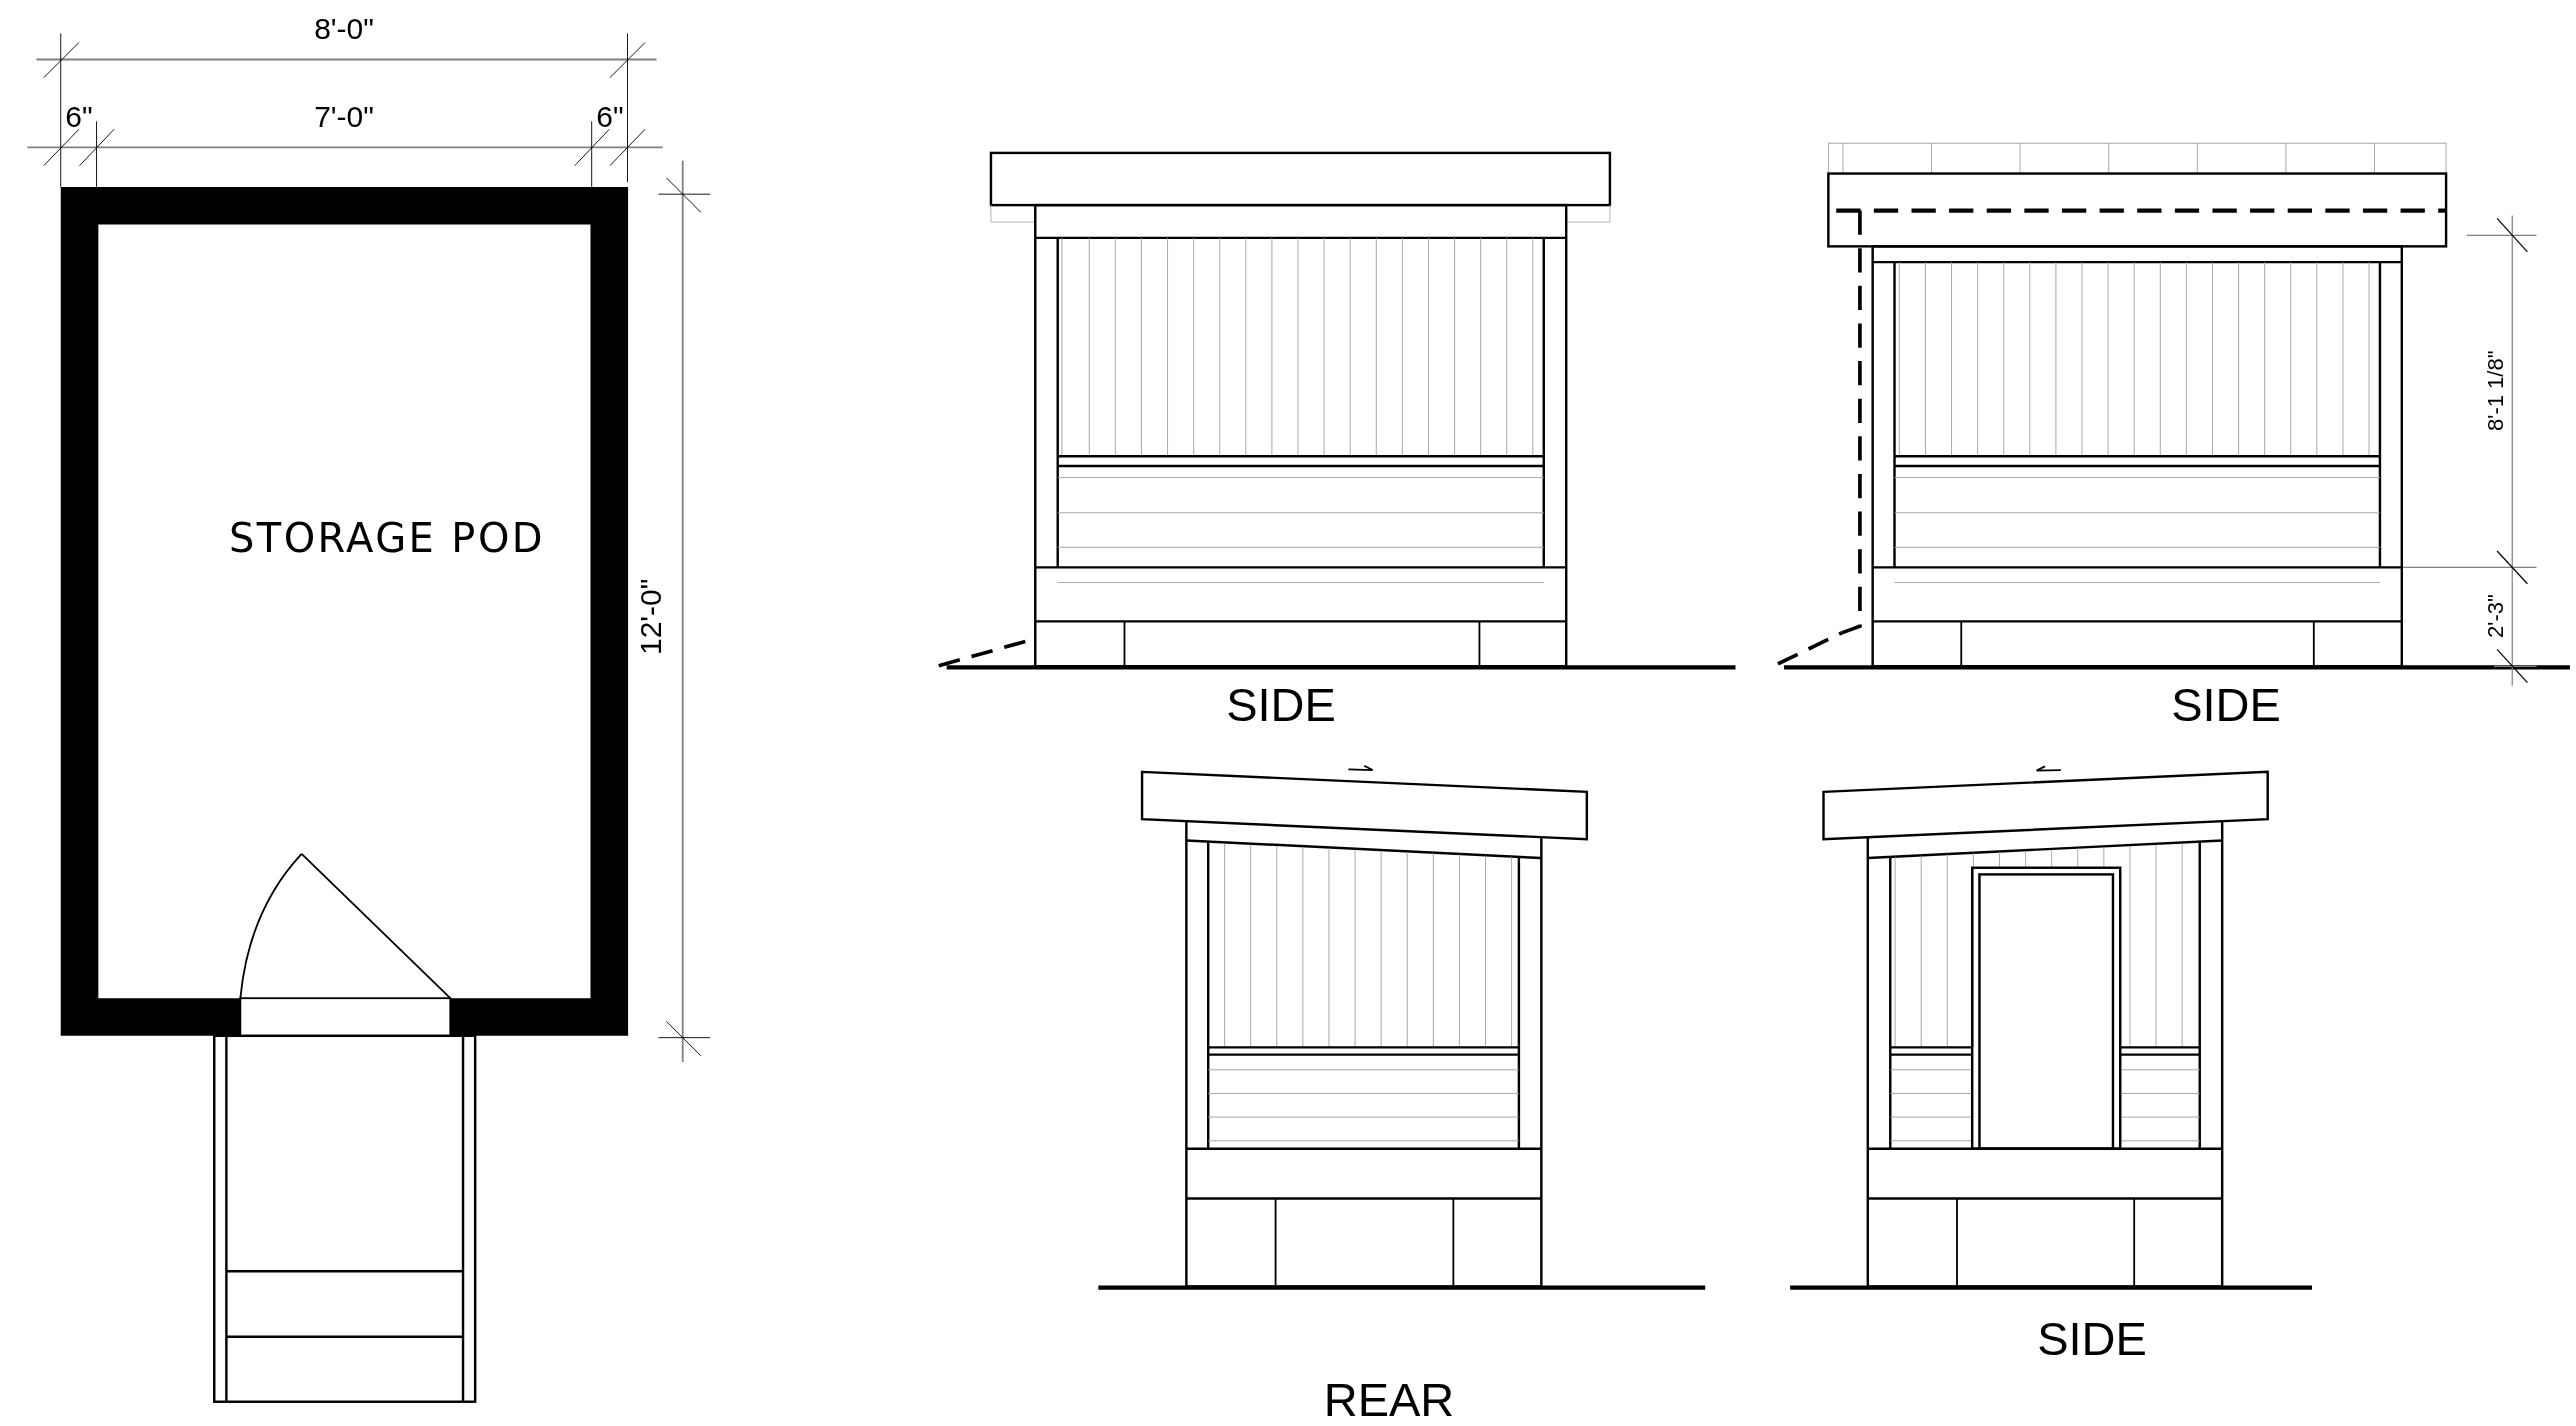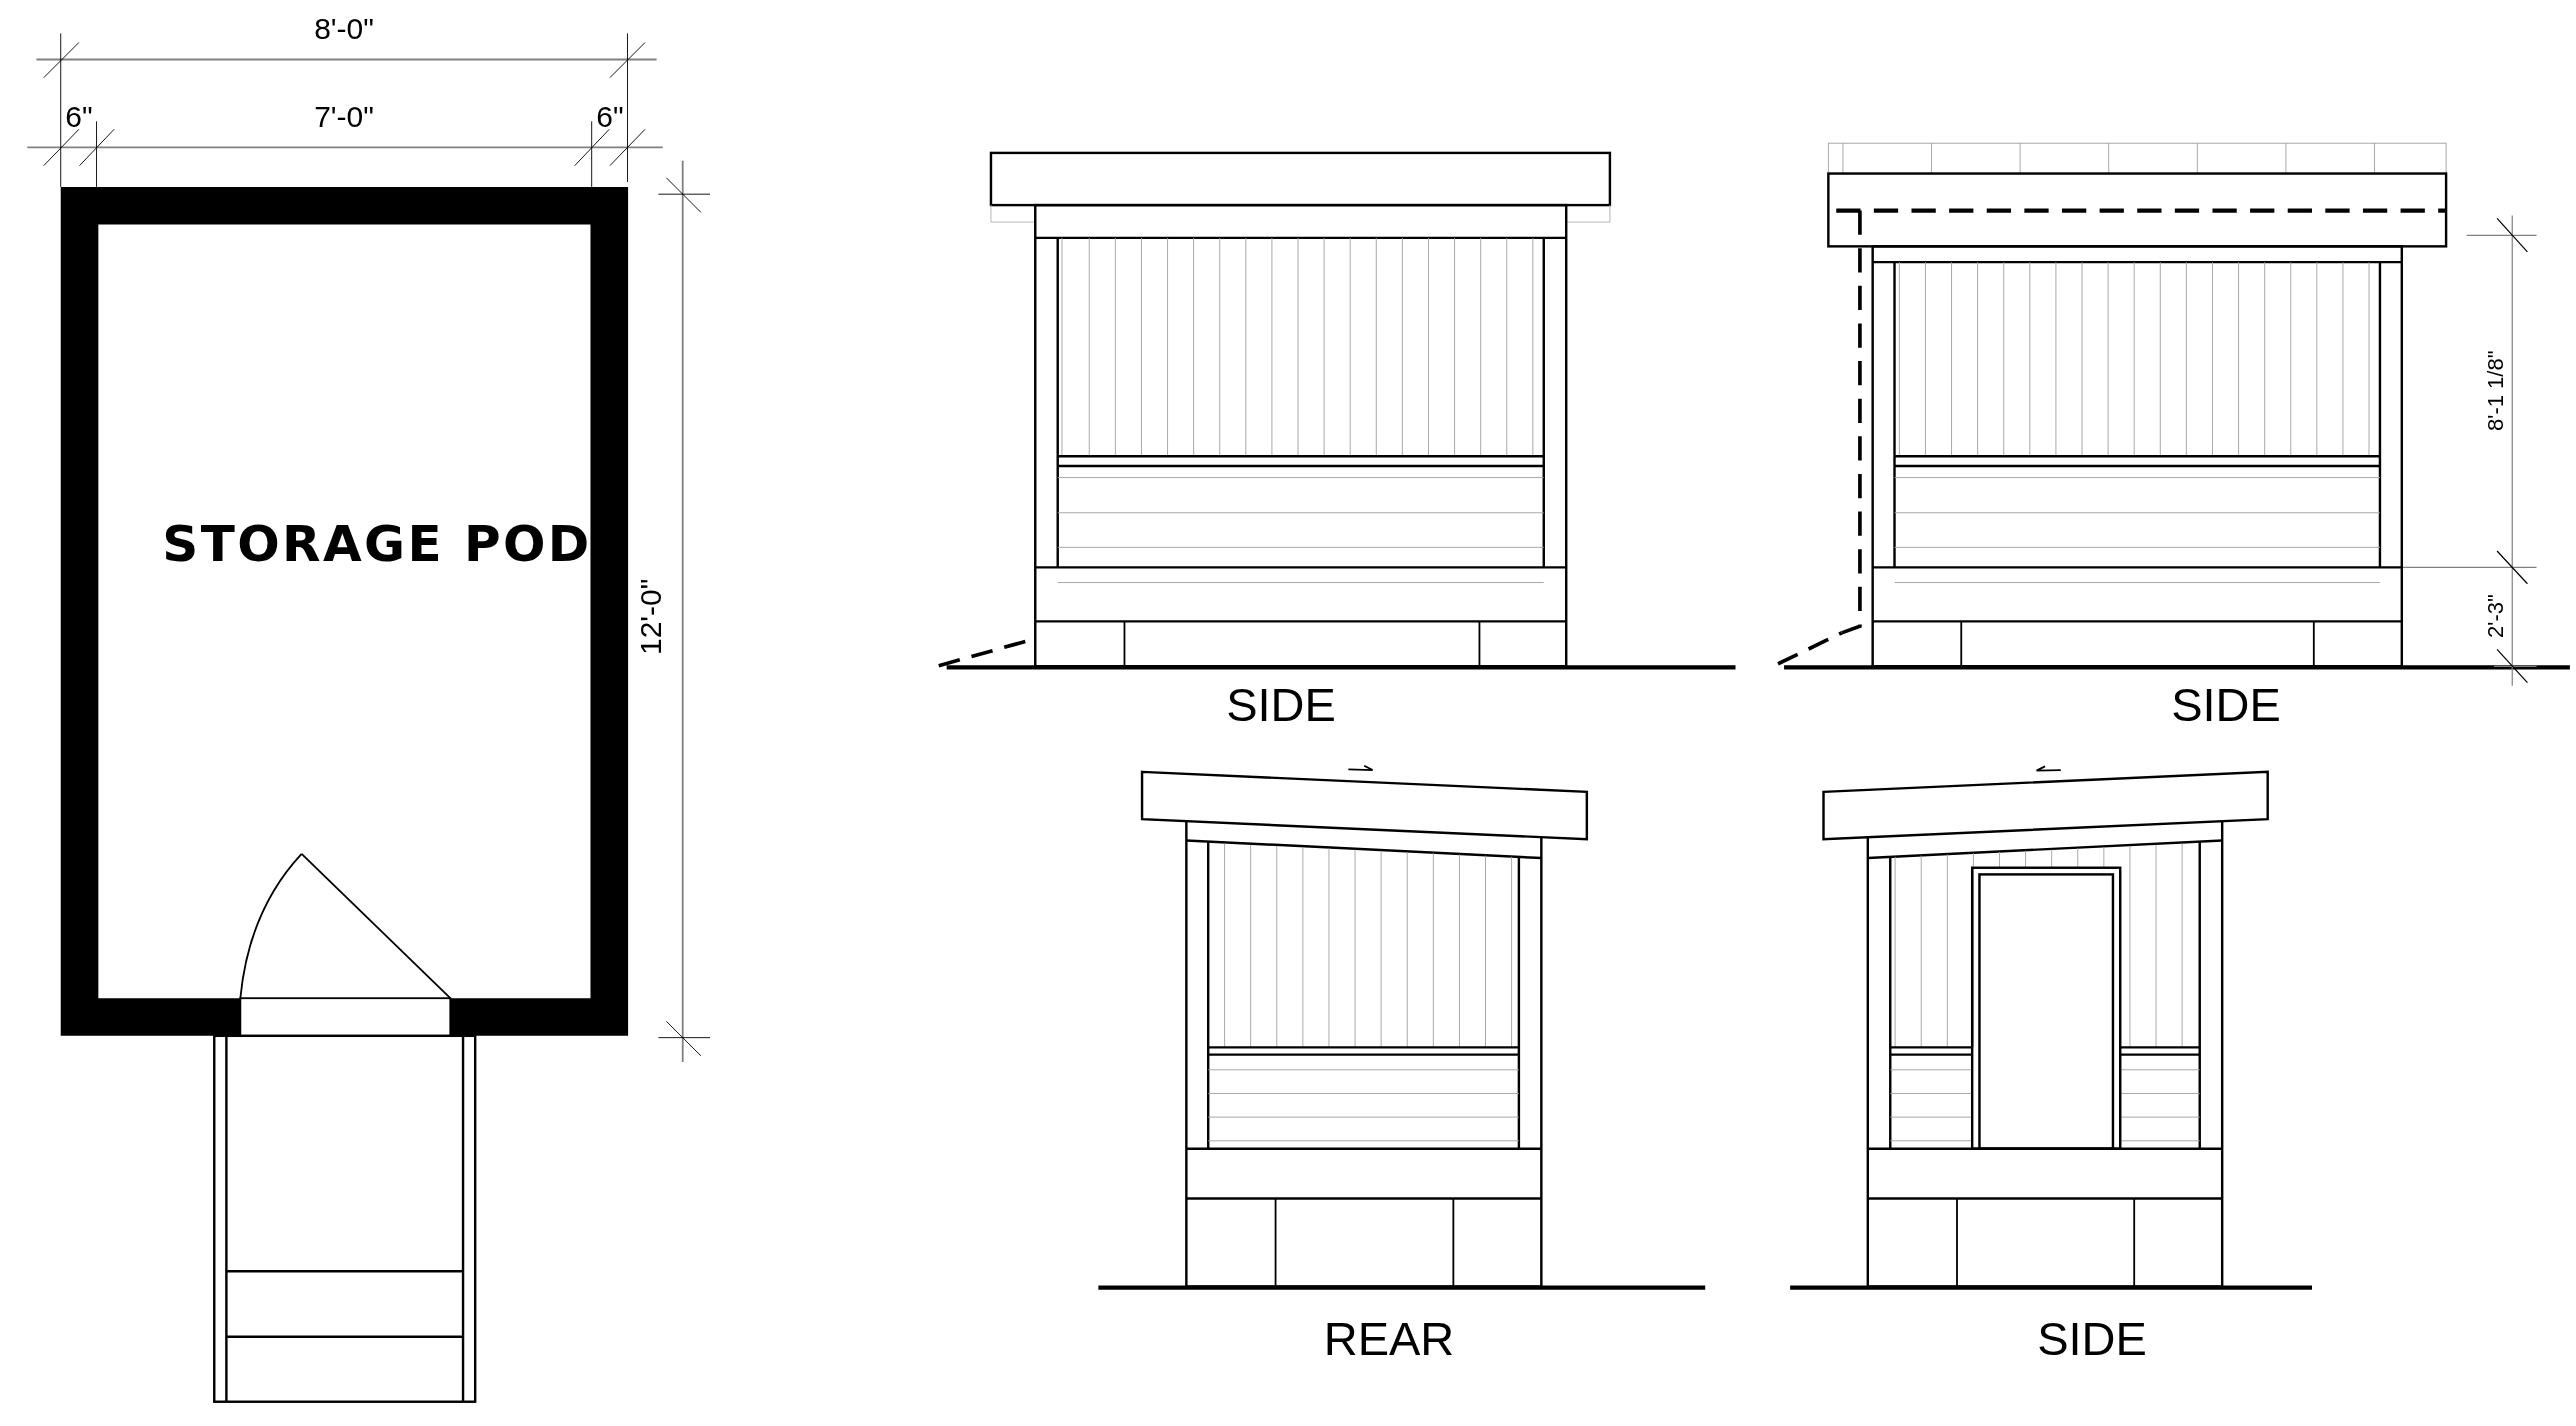--- a/index.html
+++ b/index.html
@@ -2,21 +2,21 @@
 <html style="font-size:9.7px"><head>
 <meta charset="utf-8">
 <style>
   html,body{margin:0;padding:0;background:#ffffff;}
   body{width:2576px;height:1426px;position:relative;overflow:hidden;font-family:"Liberation Sans",sans-serif;}
   svg{position:absolute;left:0;top:0;}
   .lbl{position:absolute;font-family:"Liberation Sans",sans-serif;color:#000;white-space:nowrap;}
   .view-title{font-size:47px;transform:translateX(-50%);margin-left:41px;}
   .dim{font-size:30px;transform:translateX(-50%);}
   .dim-small{font-size:22px;}
-  .room{font-family:"DejaVu Sans",sans-serif;font-size:50px;font-weight:700;letter-spacing:2.4px;transform:translateX(-50%);}
+  .room{font-family:"DejaVu Sans",sans-serif;font-size:40px;font-weight:400;letter-spacing:2.4px;transform:translateX(-50%);margin-left:10px;}
   .rot{transform-origin:left top;}
 </style>
 </head>
 <body>
 
 <svg width="2576" height="1426" viewBox="0 0 4245 2350" xmlns="http://www.w3.org/2000/svg">
 
   <g>
 
     <g stroke="#808080" stroke-width="3" fill="none">
@@ -259,18 +259,18 @@
 
 <div class="lbl dim" style="left:344px;top:12px;">8'-0"</div>
 <div class="lbl dim" style="left:344px;top:100px;">7'-0"</div>
 <div class="lbl dim" style="left:79px;top:100px;">6"</div>
 <div class="lbl dim" style="left:610px;top:100px;">6"</div>
 <div class="lbl dim rot" style="left:634px;top:655px;transform:rotate(-90deg);">12'-0"</div>
 <div class="lbl room" style="left:377px;top:515px;">STORAGE POD</div>
 
 <div class="lbl view-title" style="left:1240px;top:677px;">SIDE</div>
 <div class="lbl view-title" style="left:2185px;top:677px;">SIDE</div>
-<div class="lbl view-title" style="left:1348px;top:1311px;">REAR</div>
+<div class="lbl view-title" style="left:1348px;top:1372px;">REAR</div>
 <div class="lbl view-title" style="left:2051px;top:1311px;">SIDE</div>
 
 <div class="lbl dim-small rot" style="left:2483px;top:431px;transform:rotate(-90deg);">8'-1 1/8"</div>
 <div class="lbl dim-small rot" style="left:2483px;top:638px;transform:rotate(-90deg);">2'-3"</div>
 
 
 </body></html>

